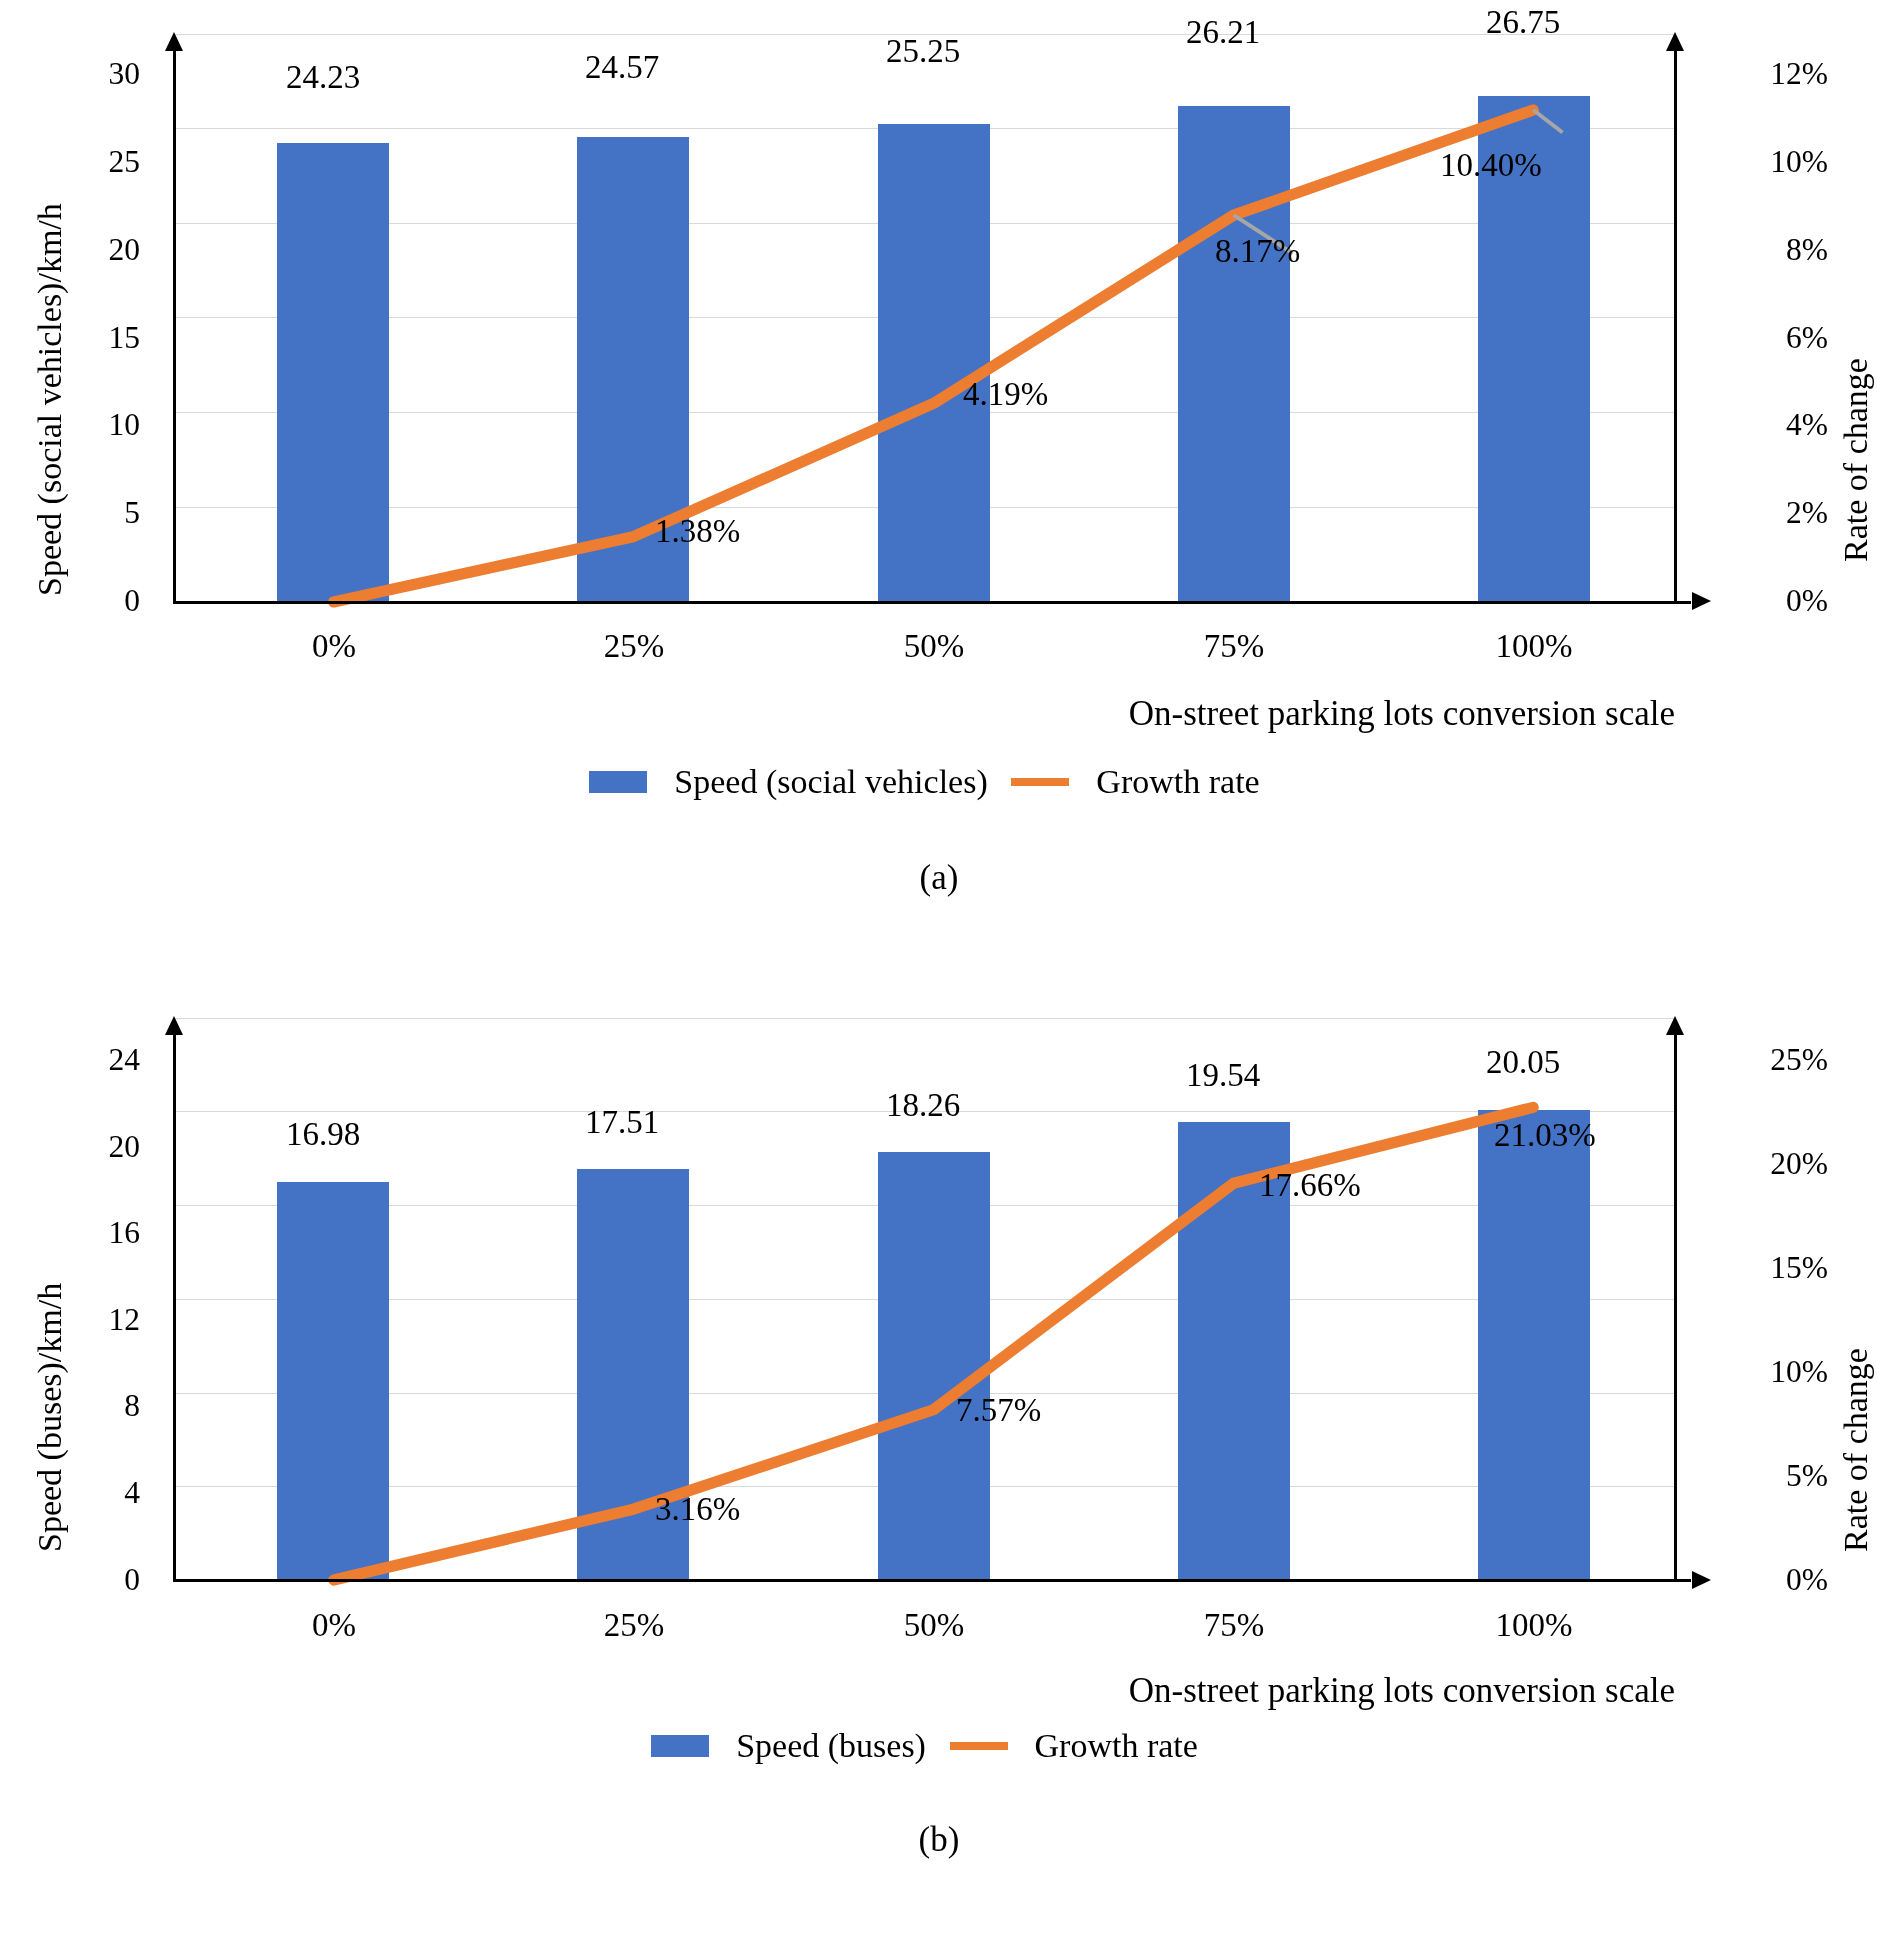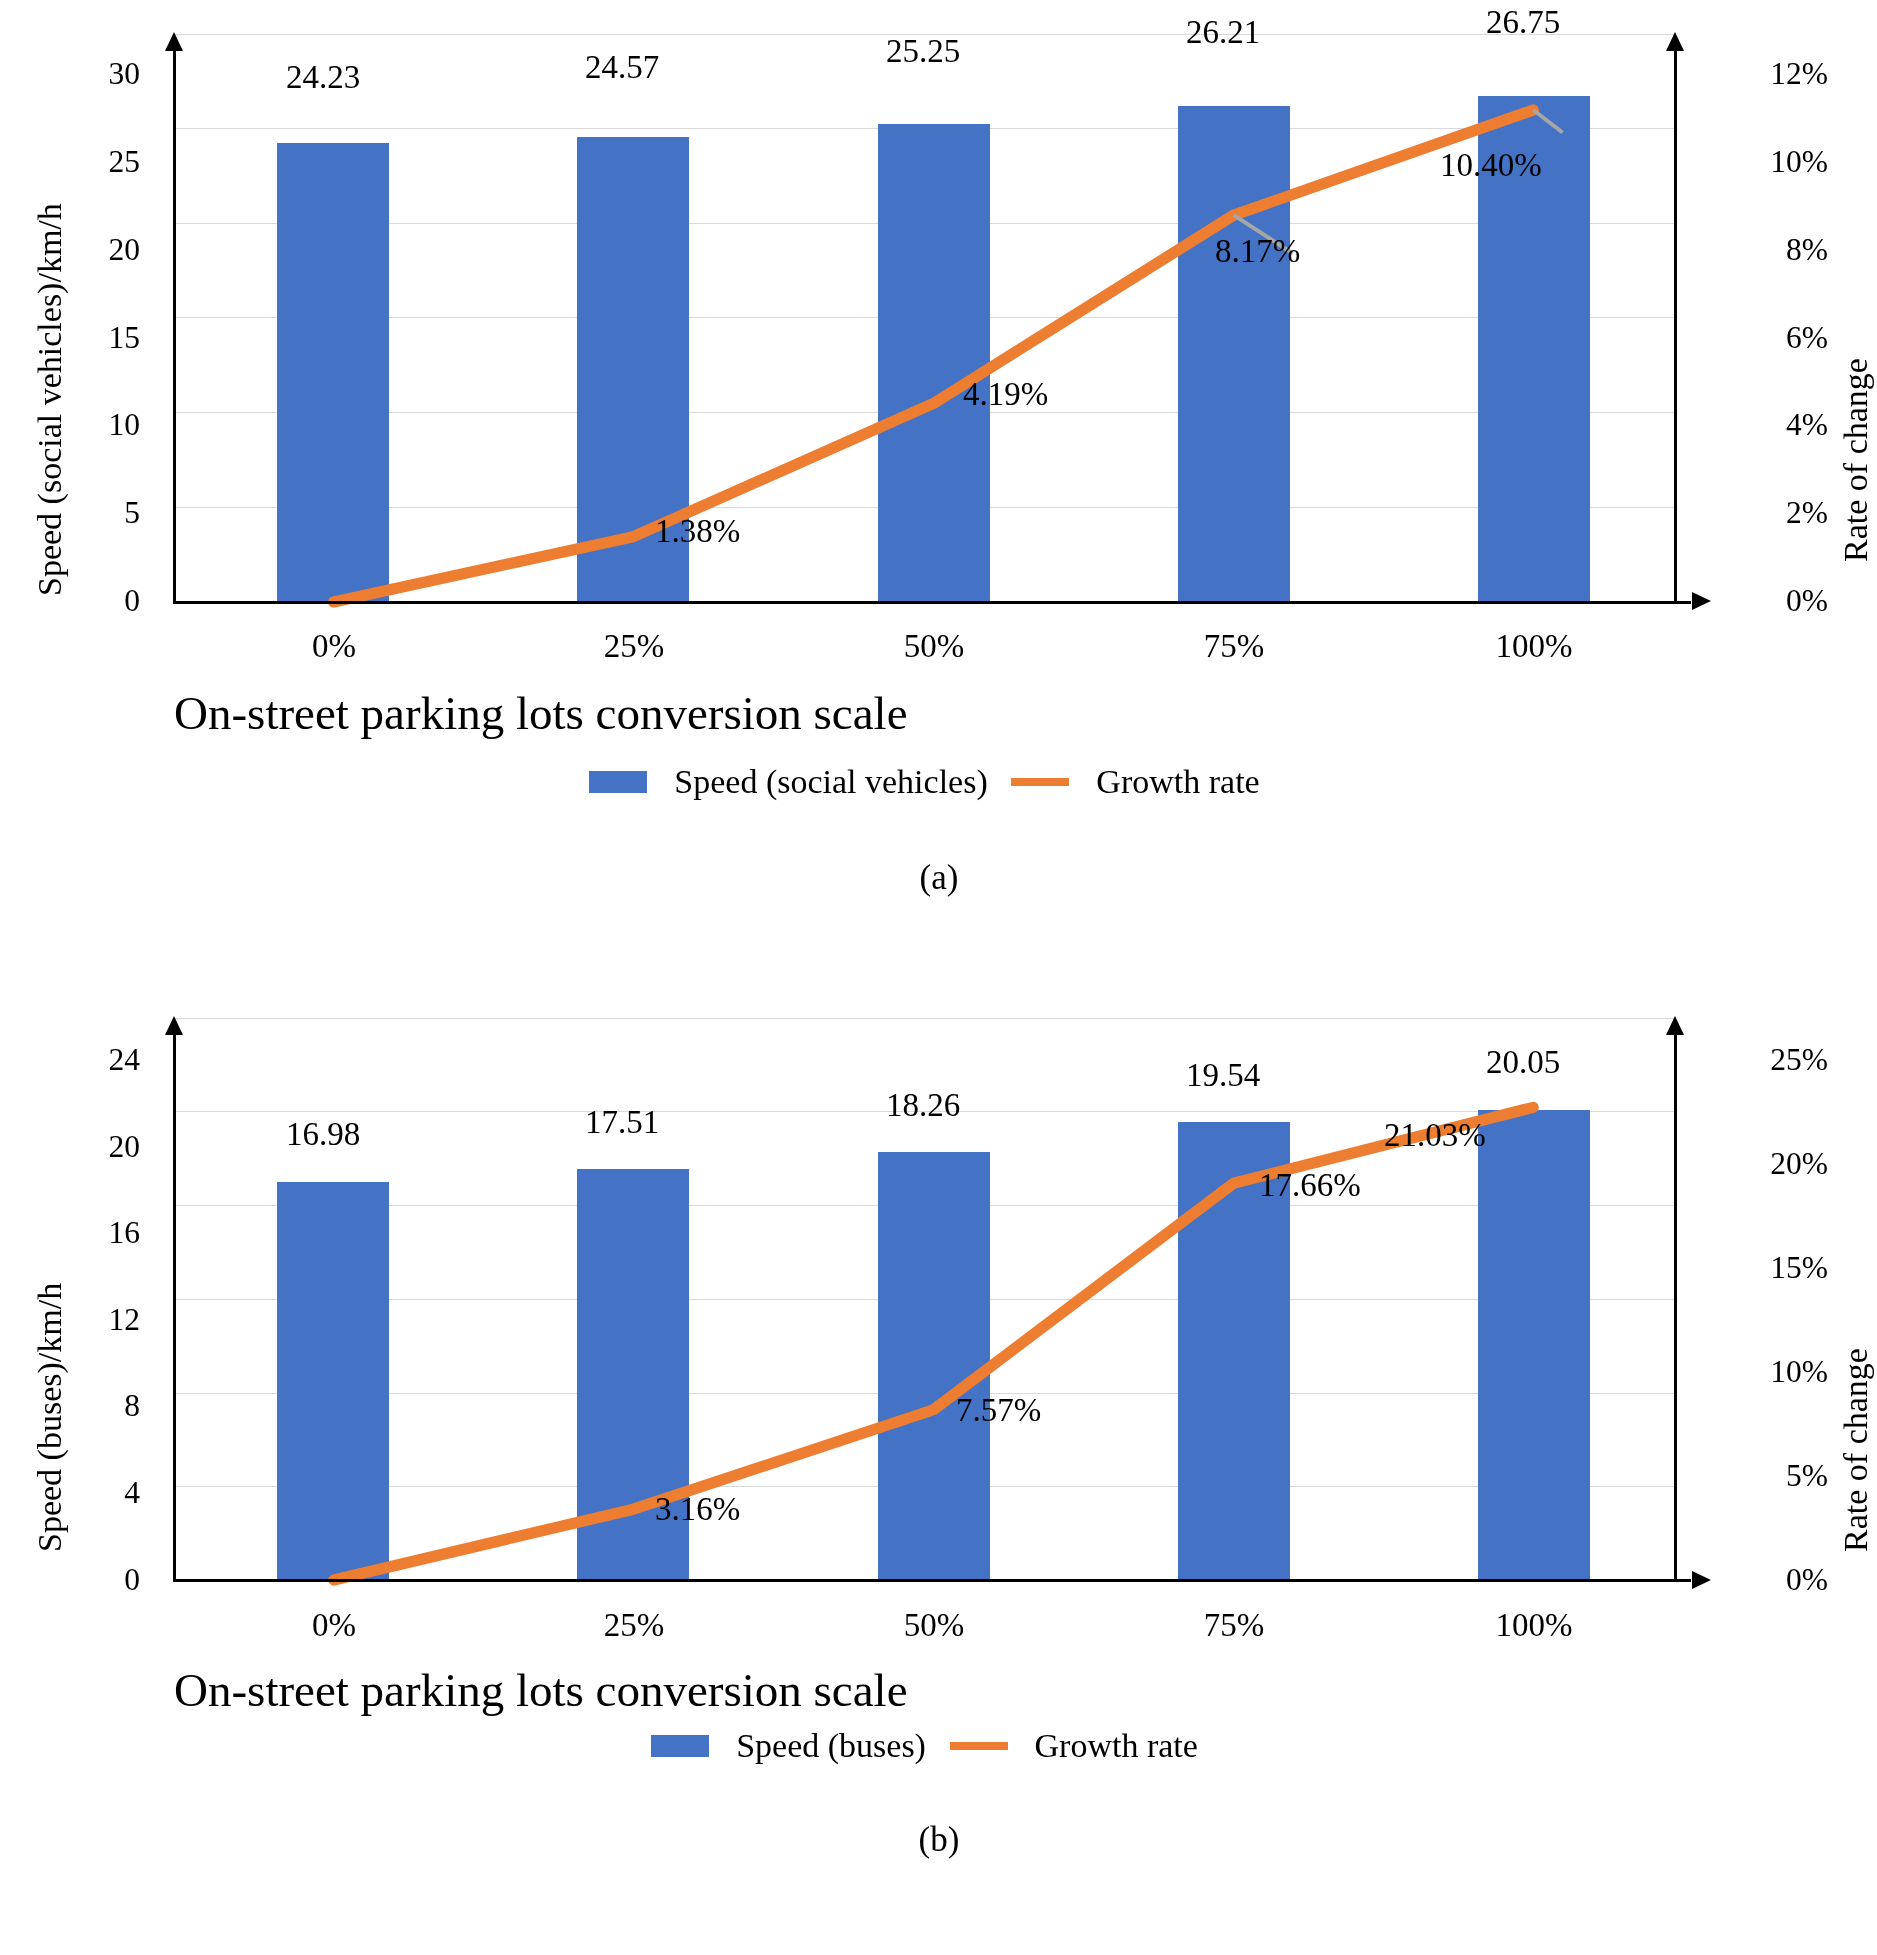--- a/index.html
+++ b/index.html
@@ -100,23 +100,23 @@
     font-size: 34px;
     line-height: 34px;
     white-space: nowrap;
   }
   .axis-title.vertical {
     transform-origin: 0 0;
     transform: rotate(-90deg);
   }
   .x-axis-title {
     position: absolute;
-    font-size: 47px;
+    font-size: 35px;
     line-height: 35px;
-    text-align: left;
+    text-align: right;
     white-space: nowrap;
   }
   .legend {
     position: absolute;
     display: flex;
     align-items: center;
     justify-content: center;
     gap: 23.6px;
   }
   .legend-item {
@@ -293,21 +293,21 @@
 
     <div class="bar-value" style="left:222px; top:128px; width:202px;">16.98</div>
     <div class="bar-value" style="left:521px; top:116px; width:202px;">17.51</div>
     <div class="bar-value" style="left:822px; top:99px; width:202px;">18.26</div>
     <div class="bar-value" style="left:1122px; top:69px; width:202px;">19.54</div>
     <div class="bar-value" style="left:1422px; top:56px; width:202px;">20.05</div>
 
     <div class="line-value" style="left:655px; top:503px;">3.16%</div>
     <div class="line-value" style="left:956px; top:404px;">7.57%</div>
     <div class="line-value" style="left:1259px; top:179px;">17.66%</div>
-    <div class="line-value" style="left:1384px; top:129px;">21.03%</div>
+    <div class="line-value" style="left:1494px; top:129px;">21.03%</div>
 
     <div class="cat-label" style="left:233px; top:619px; width:202px;">0%</div>
     <div class="cat-label" style="left:533px; top:619px; width:202px;">25%</div>
     <div class="cat-label" style="left:833px; top:619px; width:202px;">50%</div>
     <div class="cat-label" style="left:1133px; top:619px; width:202px;">75%</div>
     <div class="cat-label" style="left:1433px; top:619px; width:202px;">100%</div>
 
     <div class="x-axis-title" style="left:174px; top:683px; width:1501px;">On-street parking lots conversion scale</div>
 
     <div class="legend" style="left:174px; top:739px; width:1501px;">

